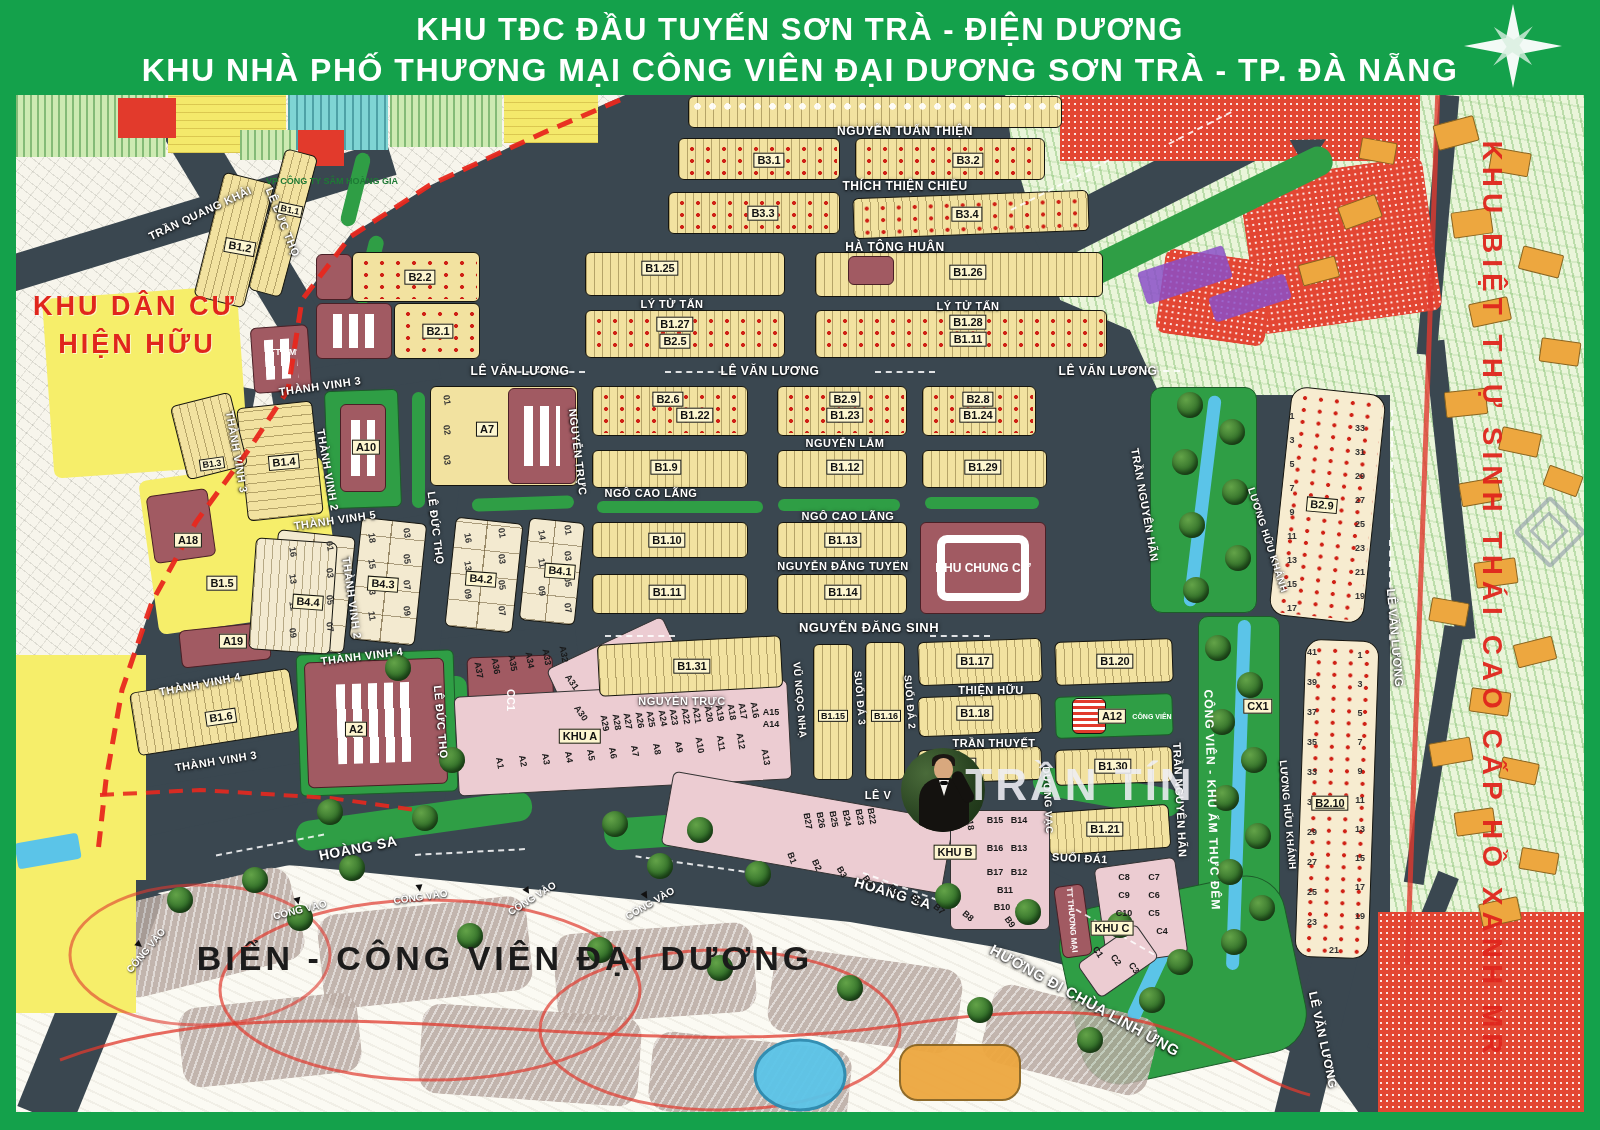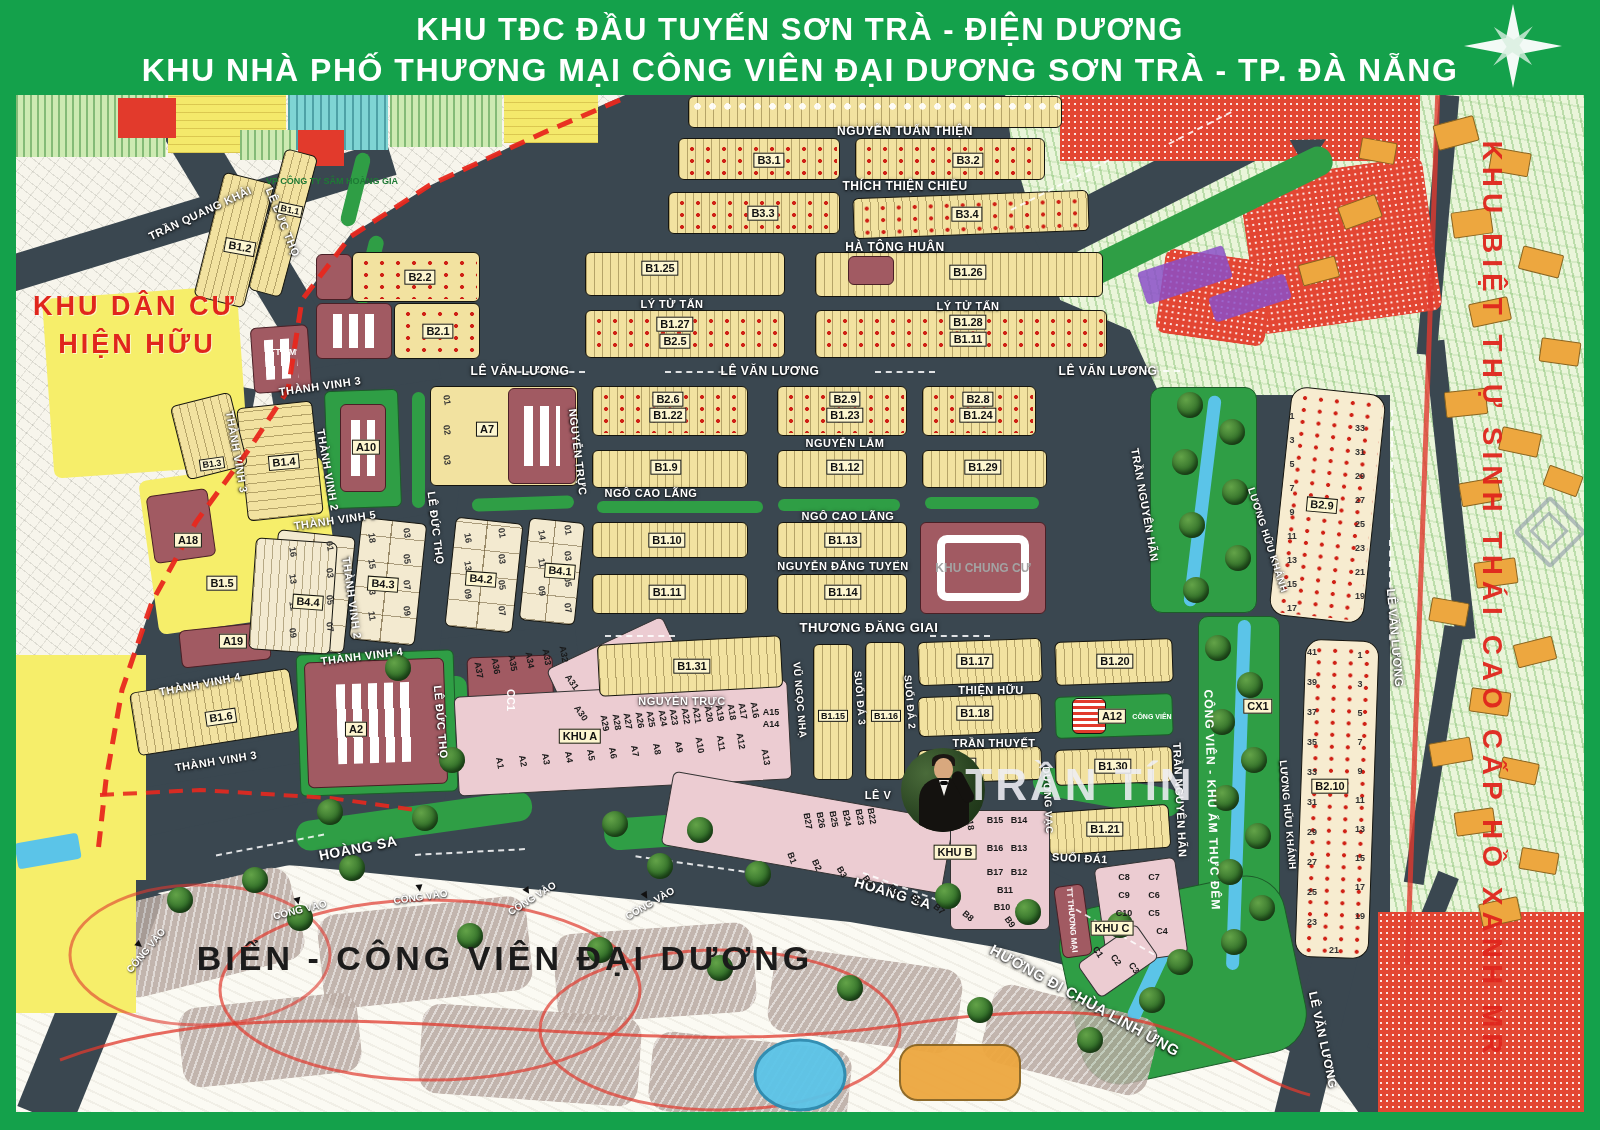--- a/index.html
+++ b/index.html
@@ -66,21 +66,21 @@
   .tree{position:absolute;width:26px;height:26px;border-radius:50%;z-index:5;
     background:radial-gradient(circle at 35% 30%,#63a348,#2d6b26 65%,#1f4a1a);box-shadow:inset -2px -3px 5px rgba(0,0,0,.45)}
   .dash{position:absolute;border-top:2px dashed rgba(255,255,255,.85);z-index:4}
   .gate{position:absolute;display:flex;flex-direction:column;align-items:center;z-index:6;color:#fff;font-weight:bold;font-size:10px;text-shadow:0 1px 2px #000}
   .gate .tri{color:#111;font-size:12px;line-height:.7;text-shadow:none}
   .t{position:absolute;white-space:nowrap;font-weight:bold;z-index:7}
   .redbig{color:#e0261d;letter-spacing:3px;text-shadow:1px 1px 0 rgba(255,255,255,.6)}
   .blackbig{color:#1b1b1b;letter-spacing:4px}
   .wm{color:rgba(238,238,244,.88);letter-spacing:3px;z-index:8}
   .redvert{color:#e0261d;letter-spacing:6px;opacity:.95}
-  .redsm{color:#a3a3a3}
+  .redsm{color:#ffffff}
   .whtxt{color:#fff}
   .greentxt{color:#1e7a35}
   .parktxt{color:#fff;letter-spacing:1px}
   
   .frame{position:absolute;background:#14a14b;z-index:10}
   #fr-top{left:0;top:0;width:1600px;height:95px}
   #fr-left{left:0;top:95px;width:16px;height:1017px}
   #fr-right{left:1584px;top:95px;width:16px;height:1017px}
   #fr-bottom{left:0;top:1112px;width:1600px;height:18px}
   .title{position:absolute;left:0;width:1600px;text-align:center;color:#fff;font-weight:bold;z-index:11;letter-spacing:1.5px}
@@ -354,21 +354,21 @@
     <div class="street" style="font-size: 11px; left: 968px; top: 306px; transform: translate(-50%, -50%);">LÝ TỬ TẤN</div>
     <div class="street" style="font-size: 12px; left: 520px; top: 371px; transform: translate(-50%, -50%);">LÊ VĂN LƯƠNG</div>
     <div class="street" style="font-size: 12px; left: 770px; top: 371px; transform: translate(-50%, -50%);">LÊ VĂN LƯƠNG</div>
     <div class="street" style="font-size: 12px; left: 1108px; top: 371px; transform: translate(-50%, -50%);">LÊ VĂN LƯƠNG</div>
     <div class="street" style="font-size: 12px; left: 1395px; top: 638px; transform: translate(-50%, -50%) rotate(85deg);">LÊ VĂN LƯƠNG</div>
     <div class="street" style="font-size: 12px; left: 1323px; top: 1040px; transform: translate(-50%, -50%) rotate(78deg);">LÊ VĂN LƯƠNG</div>
     <div class="street" style="font-size: 11px; left: 845px; top: 443px; transform: translate(-50%, -50%);">NGUYỄN LẪM</div>
     <div class="street" style="font-size: 11px; left: 651px; top: 493px; transform: translate(-50%, -50%);">NGÔ CAO LÃNG</div>
     <div class="street" style="font-size: 11px; left: 848px; top: 516px; transform: translate(-50%, -50%);">NGÔ CAO LÃNG</div>
     <div class="street" style="font-size: 11px; left: 843px; top: 566px; transform: translate(-50%, -50%);">NGUYỄN ĐĂNG TUYỂN</div>
-    <div class="street" style="font-size: 13px; left: 869px; top: 627px; transform: translate(-50%, -50%);">THƯƠNG ĐĂNG GIAI</div>
+    <div class="street" style="font-size: 13px; left: 869px; top: 627px; transform: translate(-50%, -50%);">NGUYỄN ĐĂNG SINH</div>
     <div class="street" style="font-size: 11px; left: 578px; top: 452px; transform: translate(-50%, -50%) rotate(83deg);">NGUYỄN TRỰC</div>
     <div class="street" style="font-size: 11px; left: 682px; top: 701px; transform: translate(-50%, -50%);">NGUYỄN TRỰC</div>
     <div class="street" style="font-size: 11px; left: 200px; top: 213px; transform: translate(-50%, -50%) rotate(-25deg);">TRẦN QUANG KHẢI</div>
     <div class="street" style="font-size: 11px; left: 283px; top: 222px; transform: translate(-50%, -50%) rotate(68deg);">LÊ ĐỨC THỌ</div>
     <div class="street" style="font-size: 11px; left: 436px; top: 528px; transform: translate(-50%, -50%) rotate(83deg);">LÊ ĐỨC THỌ</div>
     <div class="street" style="font-size: 11px; left: 441px; top: 722px; transform: translate(-50%, -50%) rotate(85deg);">LÊ ĐỨC THỌ</div>
     <div class="street" style="font-size: 11px; left: 320px; top: 386px; transform: translate(-50%, -50%) rotate(-8deg);">THÀNH VINH 3</div>
     <div class="street" style="font-size: 11px; left: 237px; top: 452px; transform: translate(-50%, -50%) rotate(80deg);">THÀNH VINH 3</div>
     <div class="street" style="font-size: 11px; left: 216px; top: 761px; transform: translate(-50%, -50%) rotate(-9deg);">THÀNH VINH 3</div>
     <div class="street" style="font-size: 11px; left: 328px; top: 470px; transform: translate(-50%, -50%) rotate(80deg);">THÀNH VINH 2</div>
@@ -399,21 +399,21 @@
     <div class="chip" style="left: 968px; top: 272px; transform: translate(-50%, -50%);">B1.26</div>
     <div class="chip" style="left: 675px; top: 324px; transform: translate(-50%, -50%);">B1.27</div>
     <div class="chip" style="left: 675px; top: 341px; transform: translate(-50%, -50%);">B2.5</div>
     <div class="chip" style="left: 968px; top: 322px; transform: translate(-50%, -50%);">B1.28</div>
     <div class="chip" style="left: 968px; top: 339px; transform: translate(-50%, -50%);">B1.11</div>
     <div class="chip" style="left: 240px; top: 247px; transform: translate(-50%, -50%) rotate(10deg);">B1.2</div>
     <div class="chip sm" style="left: 290px; top: 210px; transform: translate(-50%, -50%) rotate(12deg);">B1.1</div>
     <div class="chip" style="left: 420px; top: 277px; transform: translate(-50%, -50%);">B2.2</div>
     <div class="chip" style="left: 438px; top: 331px; transform: translate(-50%, -50%);">B2.1</div>
     <div class="chip" style="left: 668px; top: 399px; transform: translate(-50%, -50%);">B2.6</div>
-    <div class="chip" style="left: 668px; top: 415px; transform: translate(-50%, -50%);">B1.22</div>
+    <div class="chip" style="left: 695px; top: 415px; transform: translate(-50%, -50%);">B1.22</div>
     <div class="chip" style="left: 845px; top: 399px; transform: translate(-50%, -50%);">B2.9</div>
     <div class="chip" style="left: 845px; top: 415px; transform: translate(-50%, -50%);">B1.23</div>
     <div class="chip" style="left: 978px; top: 399px; transform: translate(-50%, -50%);">B2.8</div>
     <div class="chip" style="left: 978px; top: 415px; transform: translate(-50%, -50%);">B1.24</div>
     <div class="chip" style="left: 666px; top: 467px; transform: translate(-50%, -50%);">B1.9</div>
     <div class="chip" style="left: 845px; top: 467px; transform: translate(-50%, -50%);">B1.12</div>
     <div class="chip" style="left: 983px; top: 467px; transform: translate(-50%, -50%);">B1.29</div>
     <div class="chip" style="left: 667px; top: 540px; transform: translate(-50%, -50%);">B1.10</div>
     <div class="chip" style="left: 843px; top: 540px; transform: translate(-50%, -50%);">B1.13</div>
     <div class="chip" style="left: 667px; top: 592px; transform: translate(-50%, -50%);">B1.11</div>
@@ -422,21 +422,21 @@
     <div class="chip sm" style="left: 833px; top: 716px; transform: translate(-50%, -50%);">B1.15</div>
     <div class="chip sm" style="left: 886px; top: 716px; transform: translate(-50%, -50%);">B1.16</div>
     <div class="chip" style="left: 975px; top: 661px; transform: translate(-50%, -50%);">B1.17</div>
     <div class="chip" style="left: 975px; top: 713px; transform: translate(-50%, -50%);">B1.18</div>
     <div class="chip" style="left: 958px; top: 765px; transform: translate(-50%, -50%);">B1.19</div>
     <div class="chip" style="left: 1115px; top: 661px; transform: translate(-50%, -50%);">B1.20</div>
     <div class="chip" style="left: 1112px; top: 716px; transform: translate(-50%, -50%);">A12</div>
     <div class="chip" style="left: 1113px; top: 766px; transform: translate(-50%, -50%);">B1.30</div>
     <div class="chip" style="left: 1105px; top: 829px; transform: translate(-50%, -50%);">B1.21</div>
     <div class="chip" style="left: 1322px; top: 505px; transform: translate(-50%, -50%) rotate(5deg);">B2.9</div>
-    <div class="chip" style="left: 1330px; top: 786px; transform: translate(-50%, -50%);">B2.10</div>
+    <div class="chip" style="left: 1330px; top: 803px; transform: translate(-50%, -50%); text-decoration: underline;">B2.10</div>
     <div class="chip" style="left: 1258px; top: 706px; transform: translate(-50%, -50%);">CX1</div>
     <div class="chip" style="left: 487px; top: 429px; transform: translate(-50%, -50%);">A7</div>
     <div class="chip" style="left: 366px; top: 447px; transform: translate(-50%, -50%);">A10</div>
     <div class="chip" style="left: 284px; top: 462px; transform: translate(-50%, -50%) rotate(-5deg);">B1.4</div>
     <div class="chip sm" style="left: 212px; top: 464px; transform: translate(-50%, -50%) rotate(-8deg);">B1.3</div>
     <div class="chip" style="left: 222px; top: 583px; transform: translate(-50%, -50%);">B1.5</div>
     <div class="chip" style="left: 221px; top: 717px; transform: translate(-50%, -50%) rotate(-8deg);">B1.6</div>
     <div class="chip" style="left: 308px; top: 602px; transform: translate(-50%, -50%) rotate(4deg);">B4.4</div>
     <div class="chip" style="left: 383px; top: 584px; transform: translate(-50%, -50%) rotate(4deg);">B4.3</div>
     <div class="chip" style="left: 481px; top: 579px; transform: translate(-50%, -50%) rotate(4deg);">B4.2</div>

